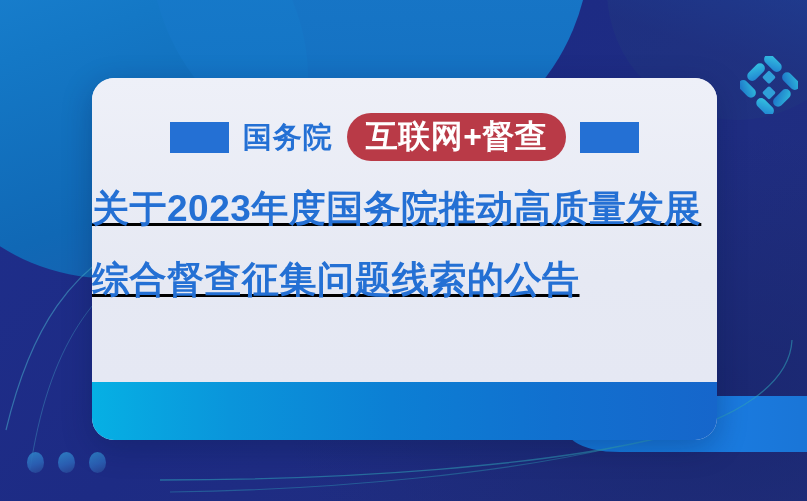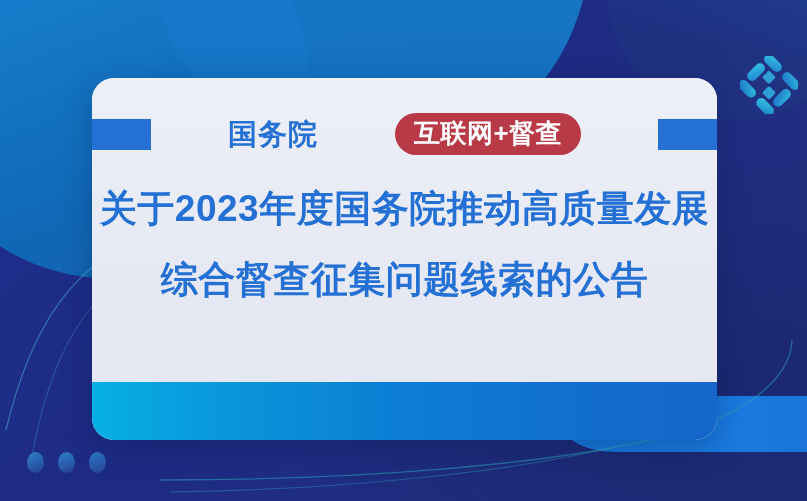--- a/index.html
+++ b/index.html
@@ -97,53 +97,53 @@
     height: 58px;
     background: linear-gradient(90deg, #06b0e4 0%, #0a95db 22%, #0c7fd4 48%, #1170cf 74%, #1666cb 100%);
   }
 
   
   .brand-row {
     position: absolute;
     left: 0; right: 0; top: 35px;
     display: flex;
     align-items: center;
-    justify-content: space-between;
+    justify-content: center;
     gap: 14px;
   }
   .brand-bar {
     width: 59px; height: 31px;
     background: #2470d4;
     flex: none;
   }
   .brand-word {
     font-size: 29px;
     font-weight: 700;
     color: #2470d4;
     letter-spacing: 1px;
     line-height: 1;
     white-space: nowrap;
   }
   .brand-pill {
     background: #b93a47;
     color: #ffffff;
-    font-size: 26px;
+    font-size: 32px;
     font-weight: 700;
     letter-spacing: .5px;
     padding: 7px 19px 9px;
     border-radius: 24px;
     line-height: 1;
     white-space: nowrap;
   }
 
   
   .title-wrap {
     position: absolute;
     left: 0; right: 0; top: 112px;
-    text-align: center;
+    text-decoration: underline;
   }
   .title-line {
     font-size: 37px;
     font-weight: 700;
     color: #2470d4;
     letter-spacing: .5px;
     line-height: 1.0;
     margin: 0 0 34px 0;
     white-space: nowrap;
   }

